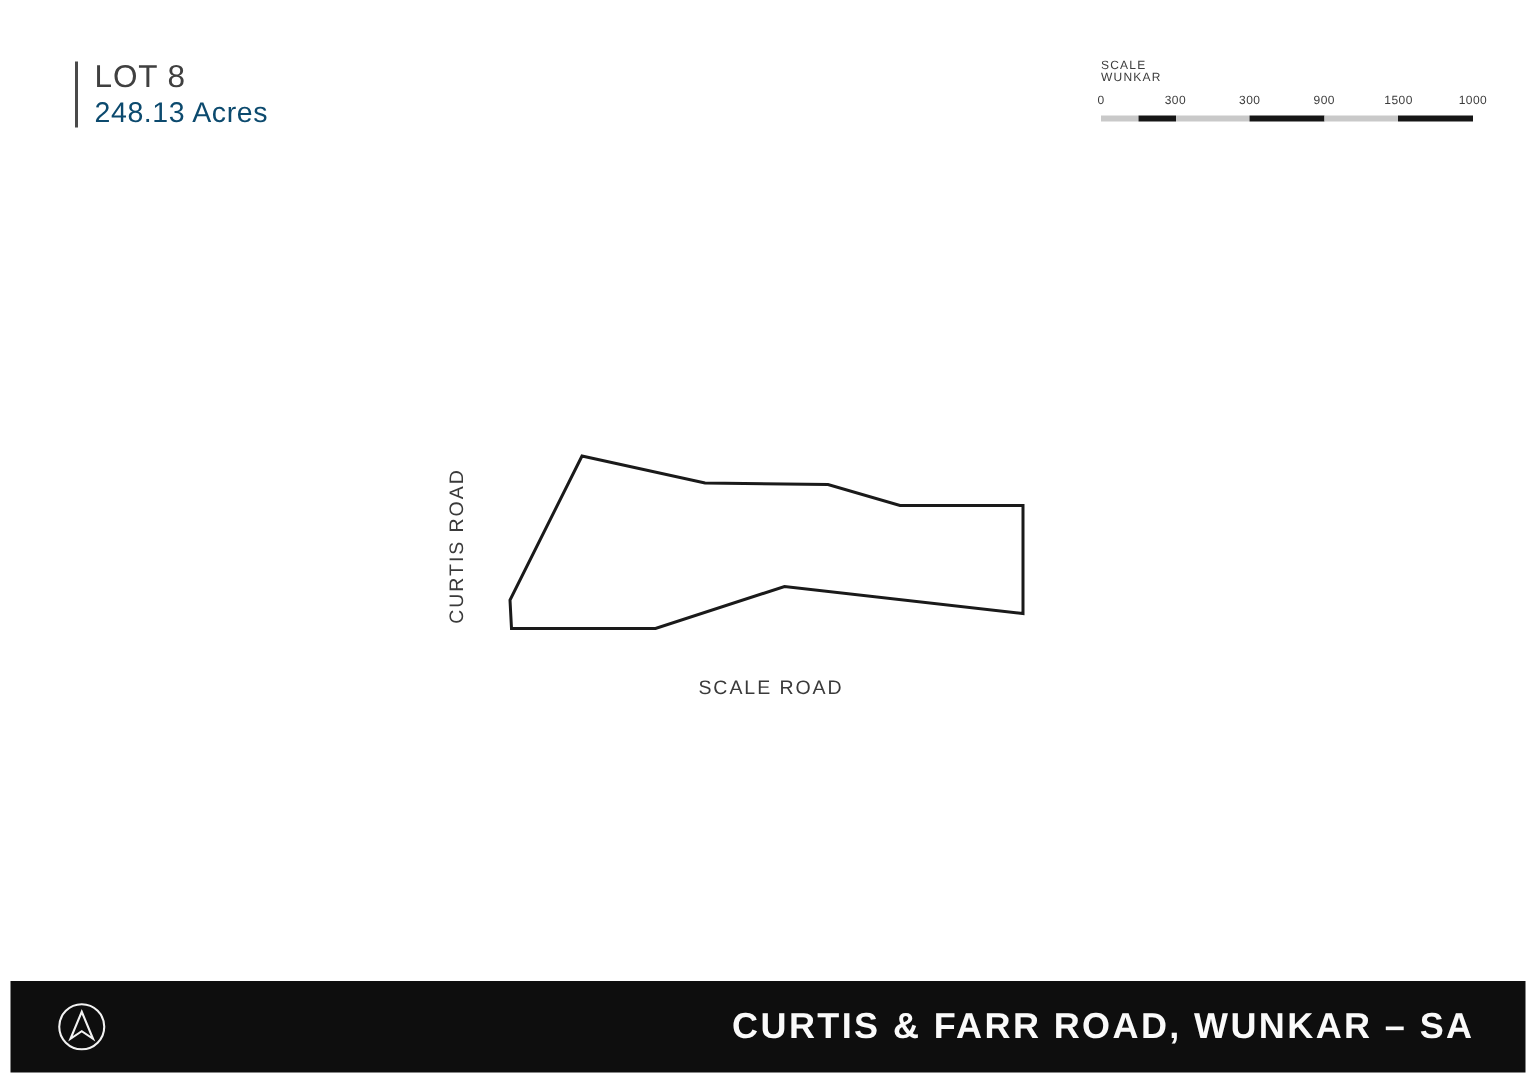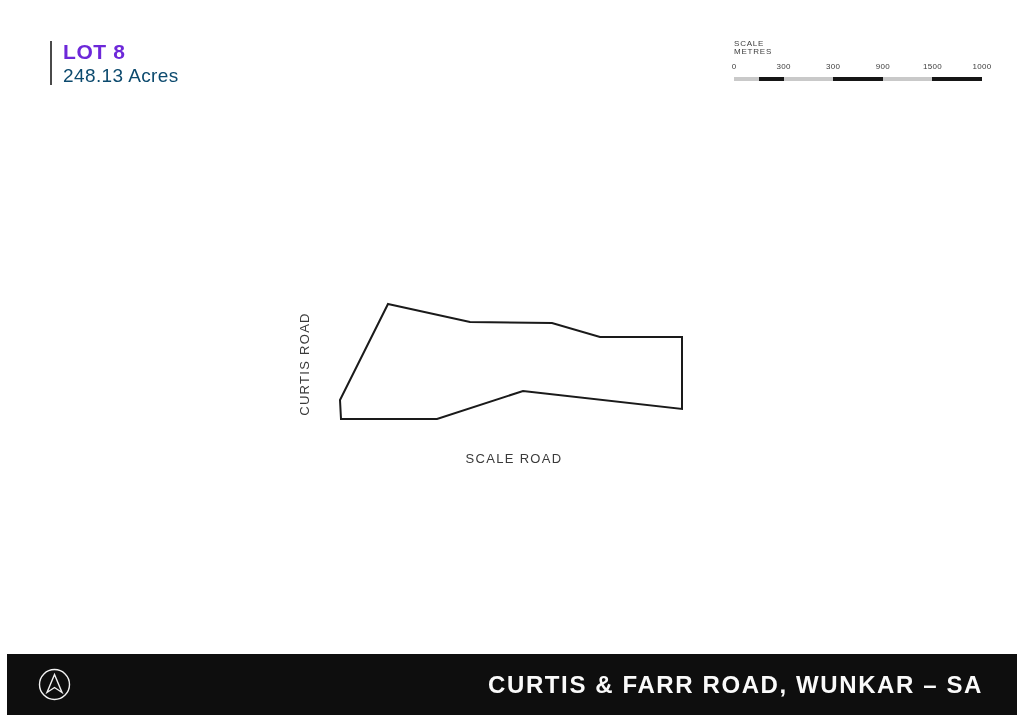--- a/index.html
+++ b/index.html
@@ -24,23 +24,23 @@
     display: flex;
     align-items: stretch;
   }
   .title-rule {
     width: 2px;
     background: #4a4a4a;
     margin-right: 11px;
   }
   .title-lot {
     font-size: 21px;
-    font-weight: bold;
+    font-weight: normal;
     letter-spacing: 0.6px;
-    color: #6d28d9;
+    color: #404040;
     line-height: 1.0;
   }
   .title-area {
     font-size: 19px;
     font-weight: normal;
     letter-spacing: 0.4px;
     color: #0c4a6e;
     line-height: 1.0;
     margin-top: 4px;
   }
@@ -140,21 +140,21 @@
   <div class="title-rule"></div>
   <div>
     <div class="title-lot">LOT 8</div>
     <div class="title-area">248.13 Acres</div>
   </div>
 </div>
 
 <div class="scale-widget">
   <div class="scale-words">
     <span>SCALE</span>
-    <span>METRES</span>
+    <span>WUNKAR</span>
   </div>
   <div class="scale-ticks">
     <span class="scale-tick" style="left:0%">0</span>
     <span class="scale-tick" style="left:20%">300</span>
     <span class="scale-tick" style="left:40%">300</span>
     <span class="scale-tick" style="left:60%">900</span>
     <span class="scale-tick" style="left:80%">1500</span>
     <span class="scale-tick" style="left:100%">1000</span>
   </div>
   <div class="scale-bar">

